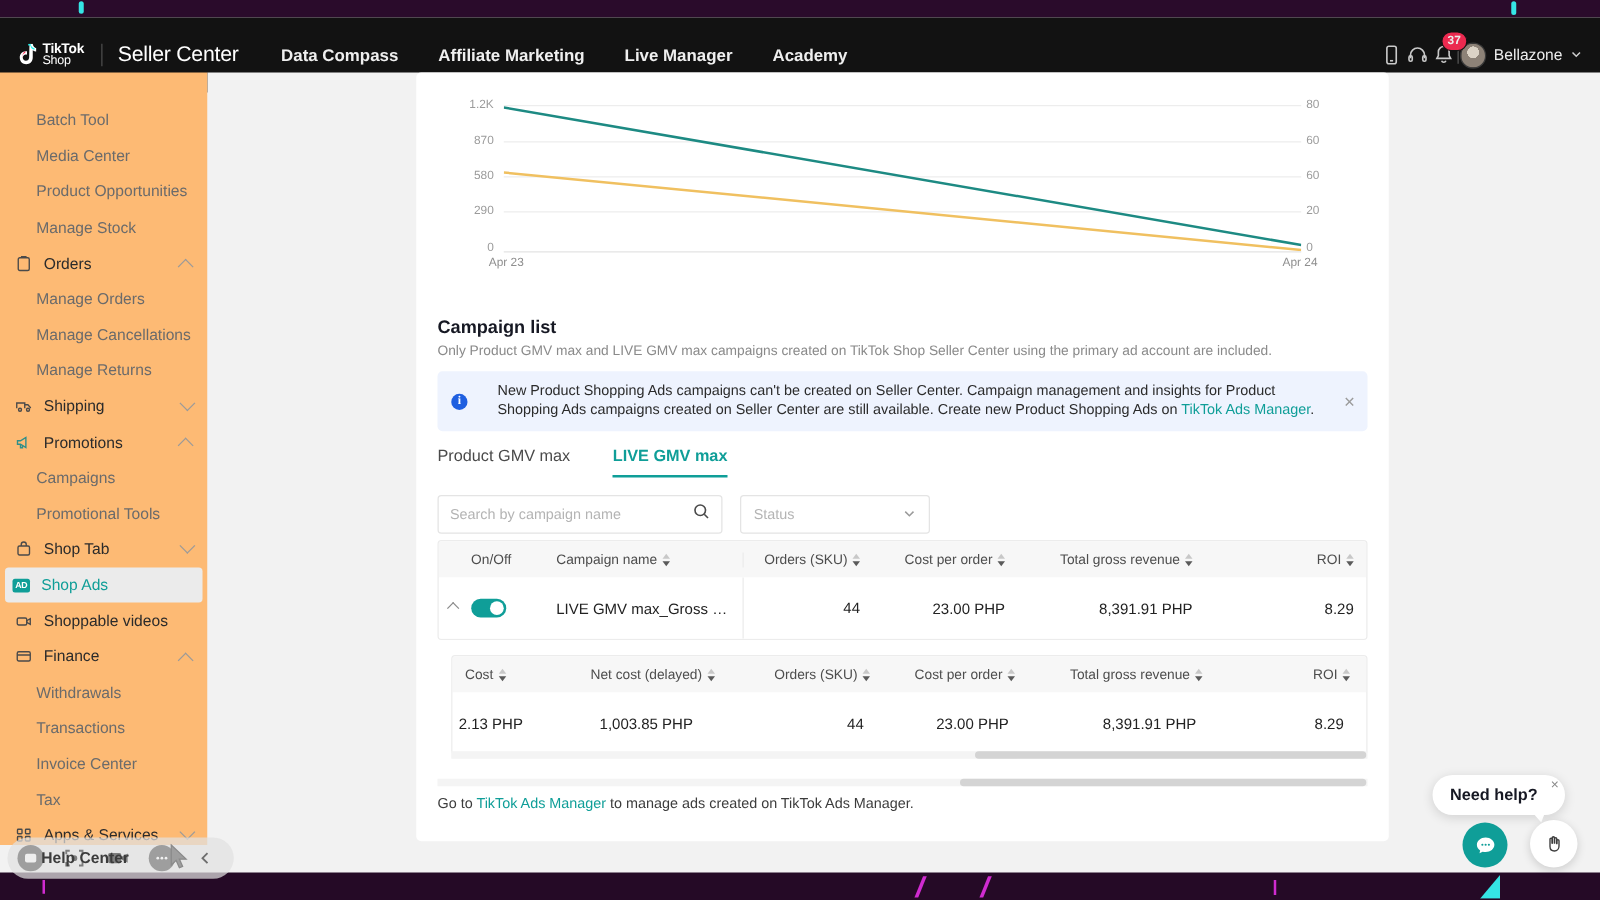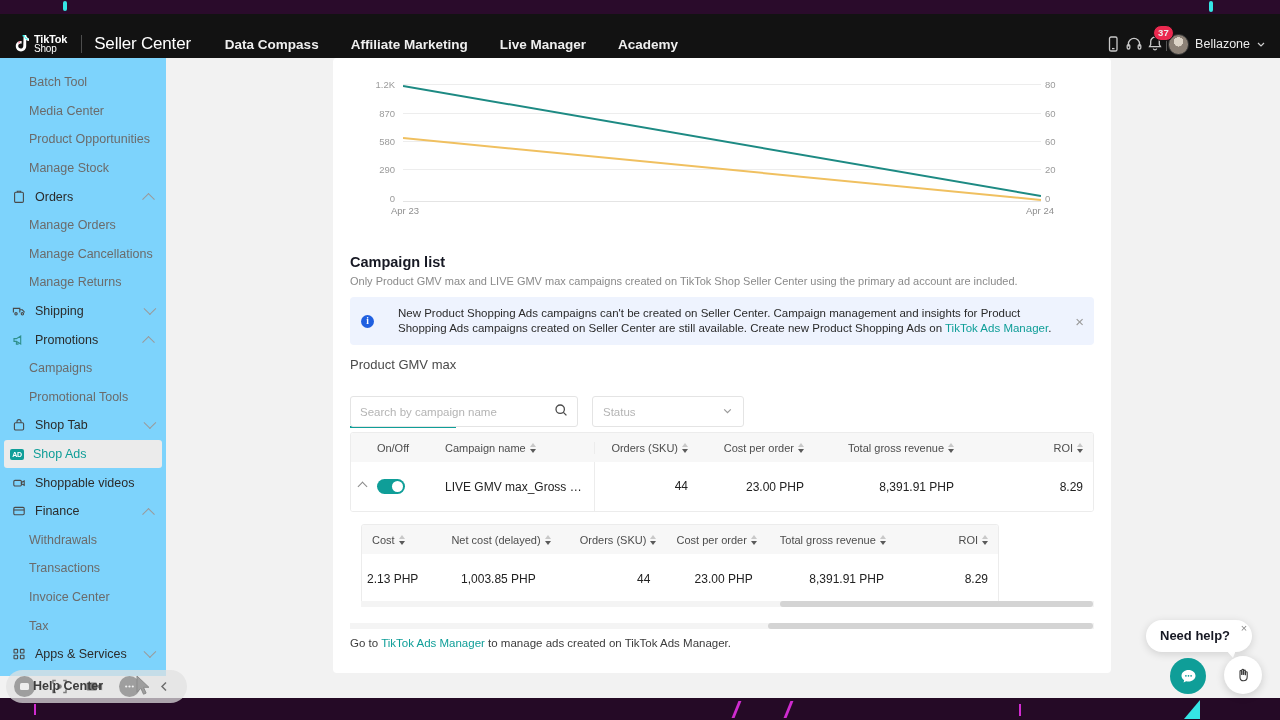--- a/index.html
+++ b/index.html
@@ -56,22 +56,22 @@
     width: 21px; height: 21px; border-radius: 50%;
     background: radial-gradient(circle at 50% 36%, #dcd3c6 0 30%, #8d8277 31% 100%);
     border: 1px solid #3a3a3a;
   }
   .account-name { font-size: 12.5px; color: #ededed; }
 
   
   .sidebar {
     position: absolute; top: 58px; left: 0;
     width: 166px; height: 618px;
-    background: #7dd3fc;
-    padding-top: 10px;
+    background: #fdba74;
+    padding-top: 24px;
     overflow: hidden;
   }
   .side-item {
     display: flex; align-items: center;
     height: 28.6px; padding: 0 10px 0 12px;
     font-size: 12.5px; color: #6b6b6b;
     cursor: pointer; position: relative;
   }
   .side-item.group { color: #2b2b2b; }
   .side-item.sub { padding-left: 29px; }
@@ -138,21 +138,21 @@
     justify-content: center; flex: 0 0 13px; font-family: "Liberation Serif", serif;
   }
   .banner-text {
     margin-left: 24px; font-size: 11.5px; color: #2b2b2b;
     line-height: 1.28; flex: 1;
   }
   .link { color: #0f9e98; cursor: pointer; }
   .banner-x { font-size: 15px; color: #9b9b9b; cursor: pointer; margin-left: 8px; line-height: 1;}
 
   
-  .tabs { position: absolute; left: 17px; top: 299px; display: flex; gap: 23px; flex-direction: column; }
+  .tabs { position: absolute; left: 17px; top: 299px; display: flex; gap: 34px; }
   .tab { font-size: 13px; color: #4a4a4a; padding-bottom: 8px; cursor: pointer; }
   .tab.active { color: #0f9e98; font-weight: bold; border-bottom: 2px solid #0f9e98; }
 
   
   .filters { position: absolute; left: 17px; top: 338px; display: flex; gap: 14px; }
   .search-box {
     width: 228px; height: 31px; border: 1px solid #e4e4e4;
     border-radius: 3px; display: flex; align-items: center;
     padding: 0 9px; background: #fff;
   }
@@ -168,21 +168,21 @@
     padding: 0 10px; font-size: 11.5px; color: #b4b4b4; cursor: pointer;
   }
 
   
   .tbl {
     position: absolute; left: 17px; width: 744px;
     border: 1px solid #ececec; border-radius: 3px; overflow: hidden;
     background: #fff;
   }
   .tbl-a { top: 374px; }
-  .tbl-b { top: 466px; left: 28px; width: 638px; }
+  .tbl-b { top: 466px; left: 28px; width: 733px; }
   .tr { display: flex; align-items: center; }
   .thead { background: #f7f7f7; height: 29px; }
   .tbody { height: 49px; background: #fff; }
   .th {
     font-size: 11px; color: #4d4d4d;
     display: flex; align-items: center; gap: 4px;
     padding: 0 10px; white-space: nowrap;
   }
   .td { font-size: 12px; color: #222; padding: 0 10px; white-space: nowrap; }
   .sorter { display: flex; flex-direction: column; gap: 2px; }

